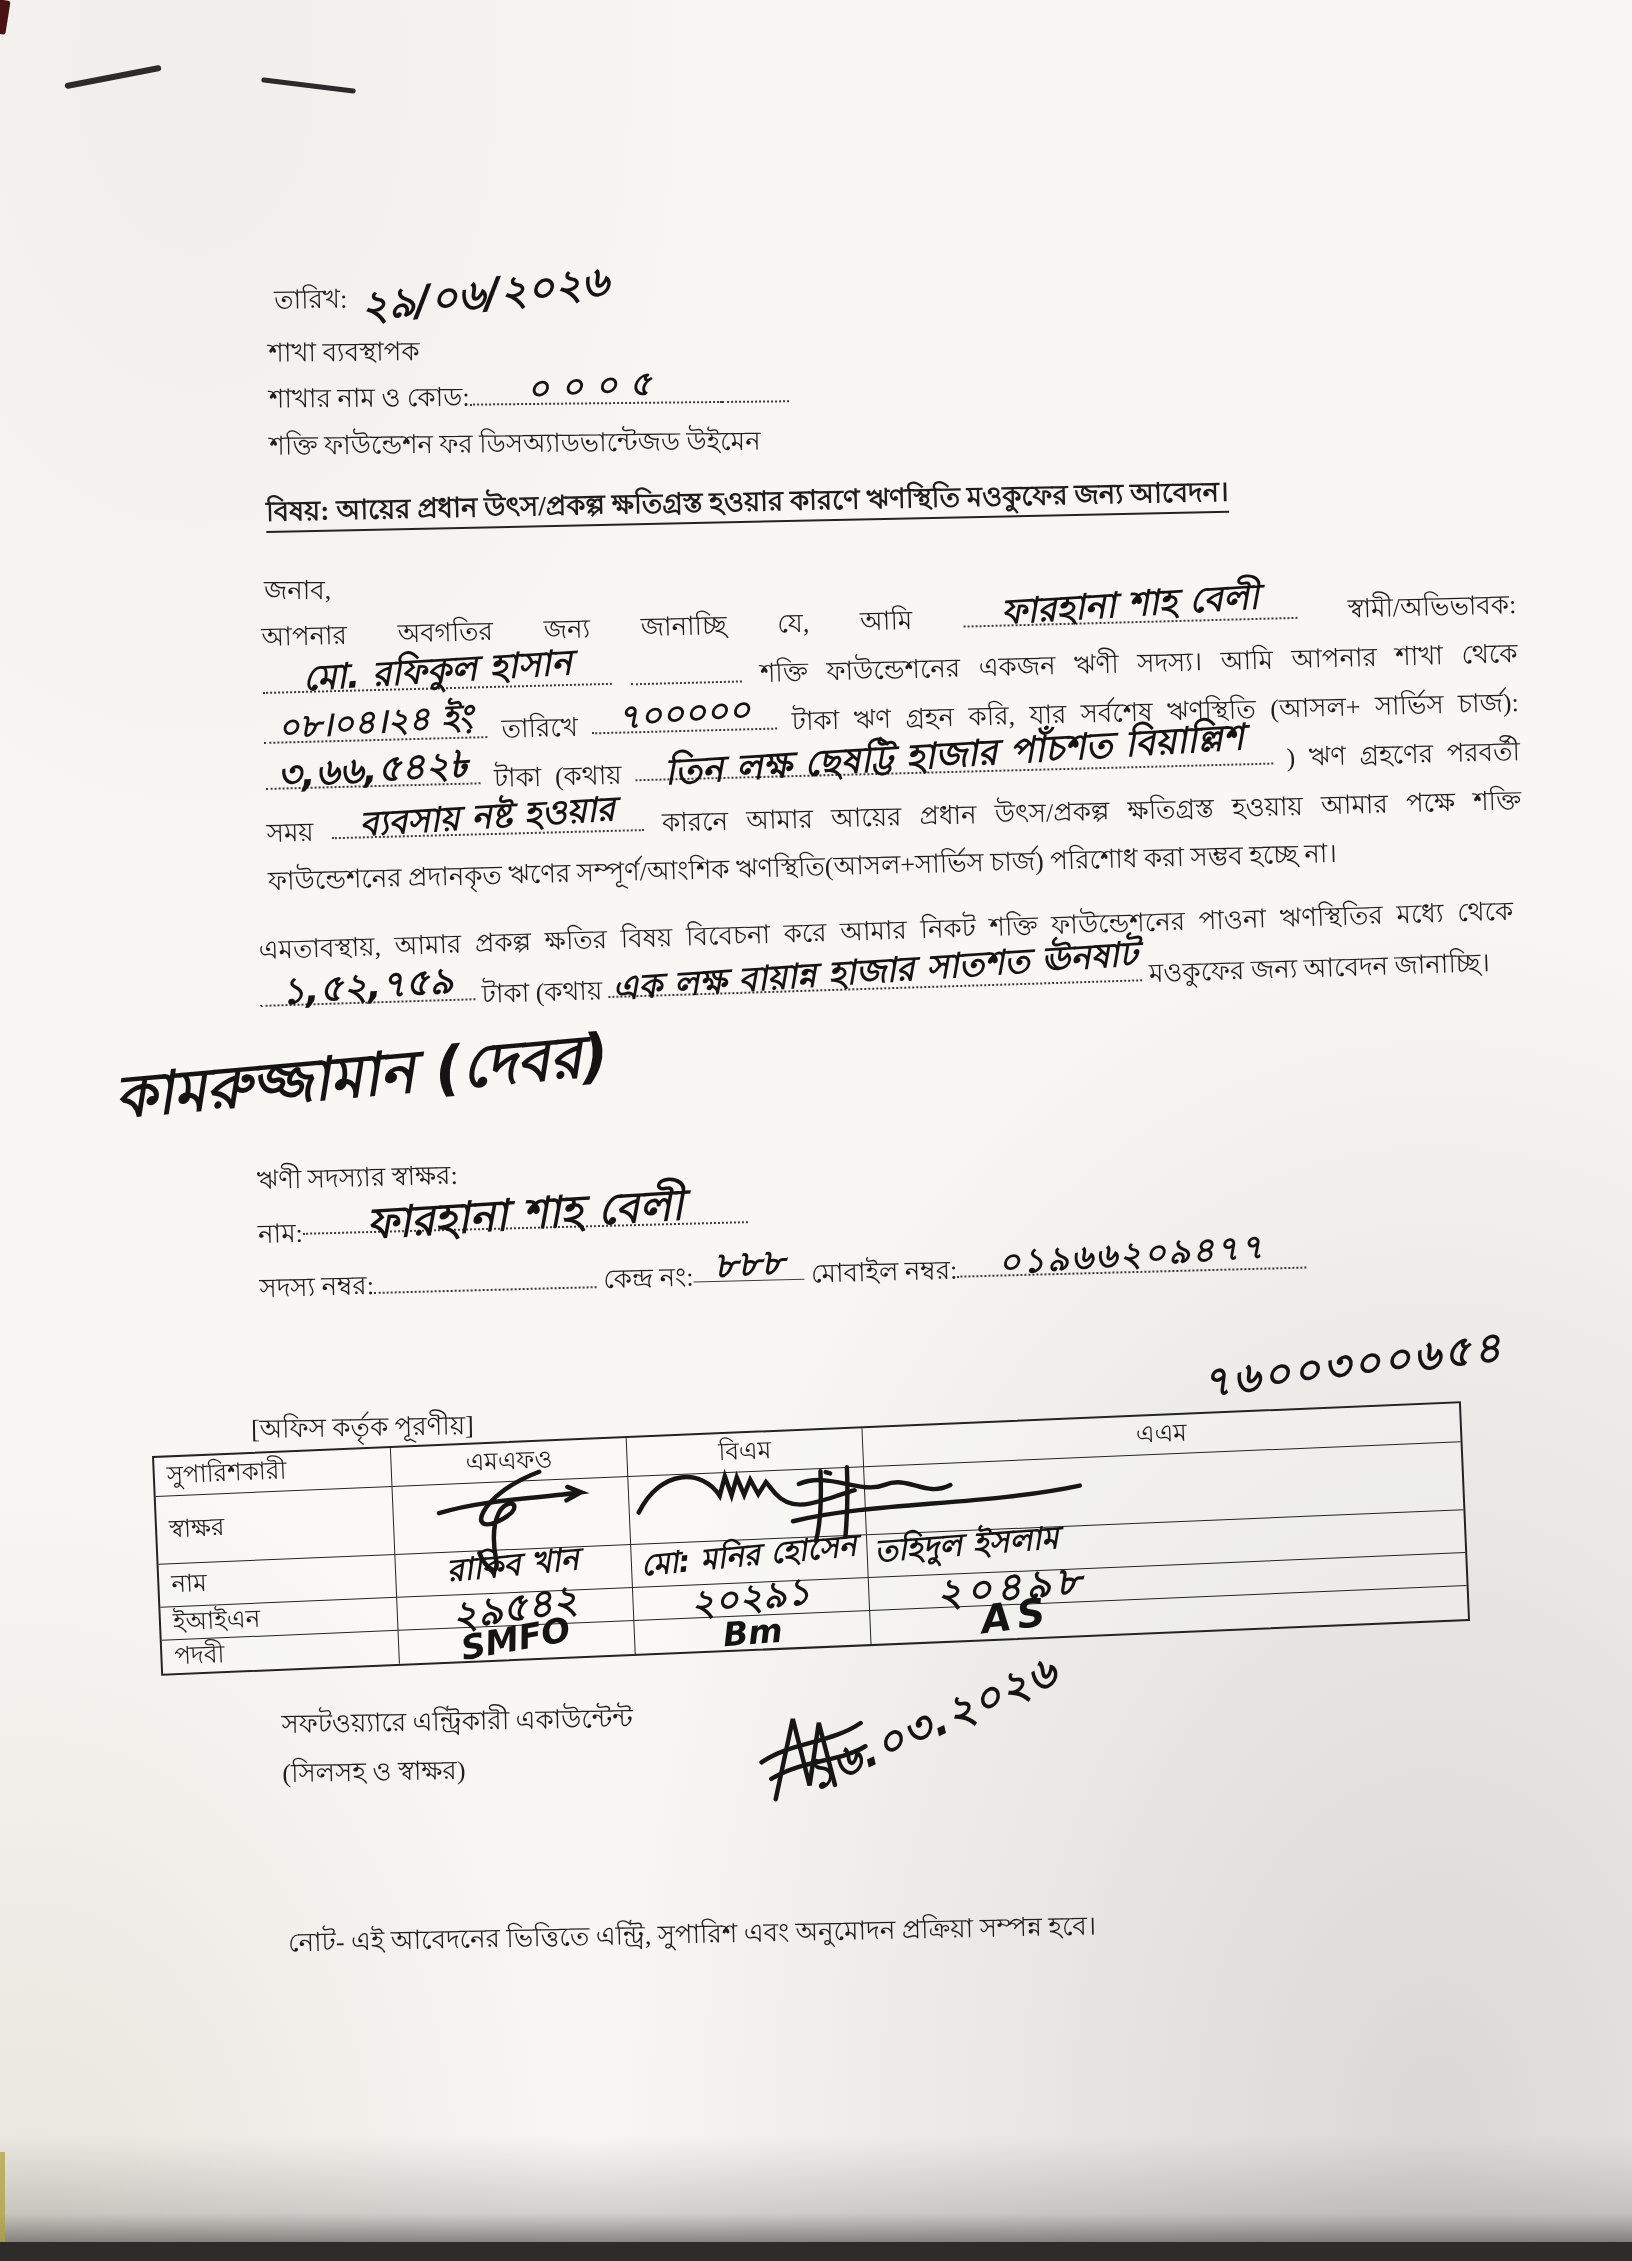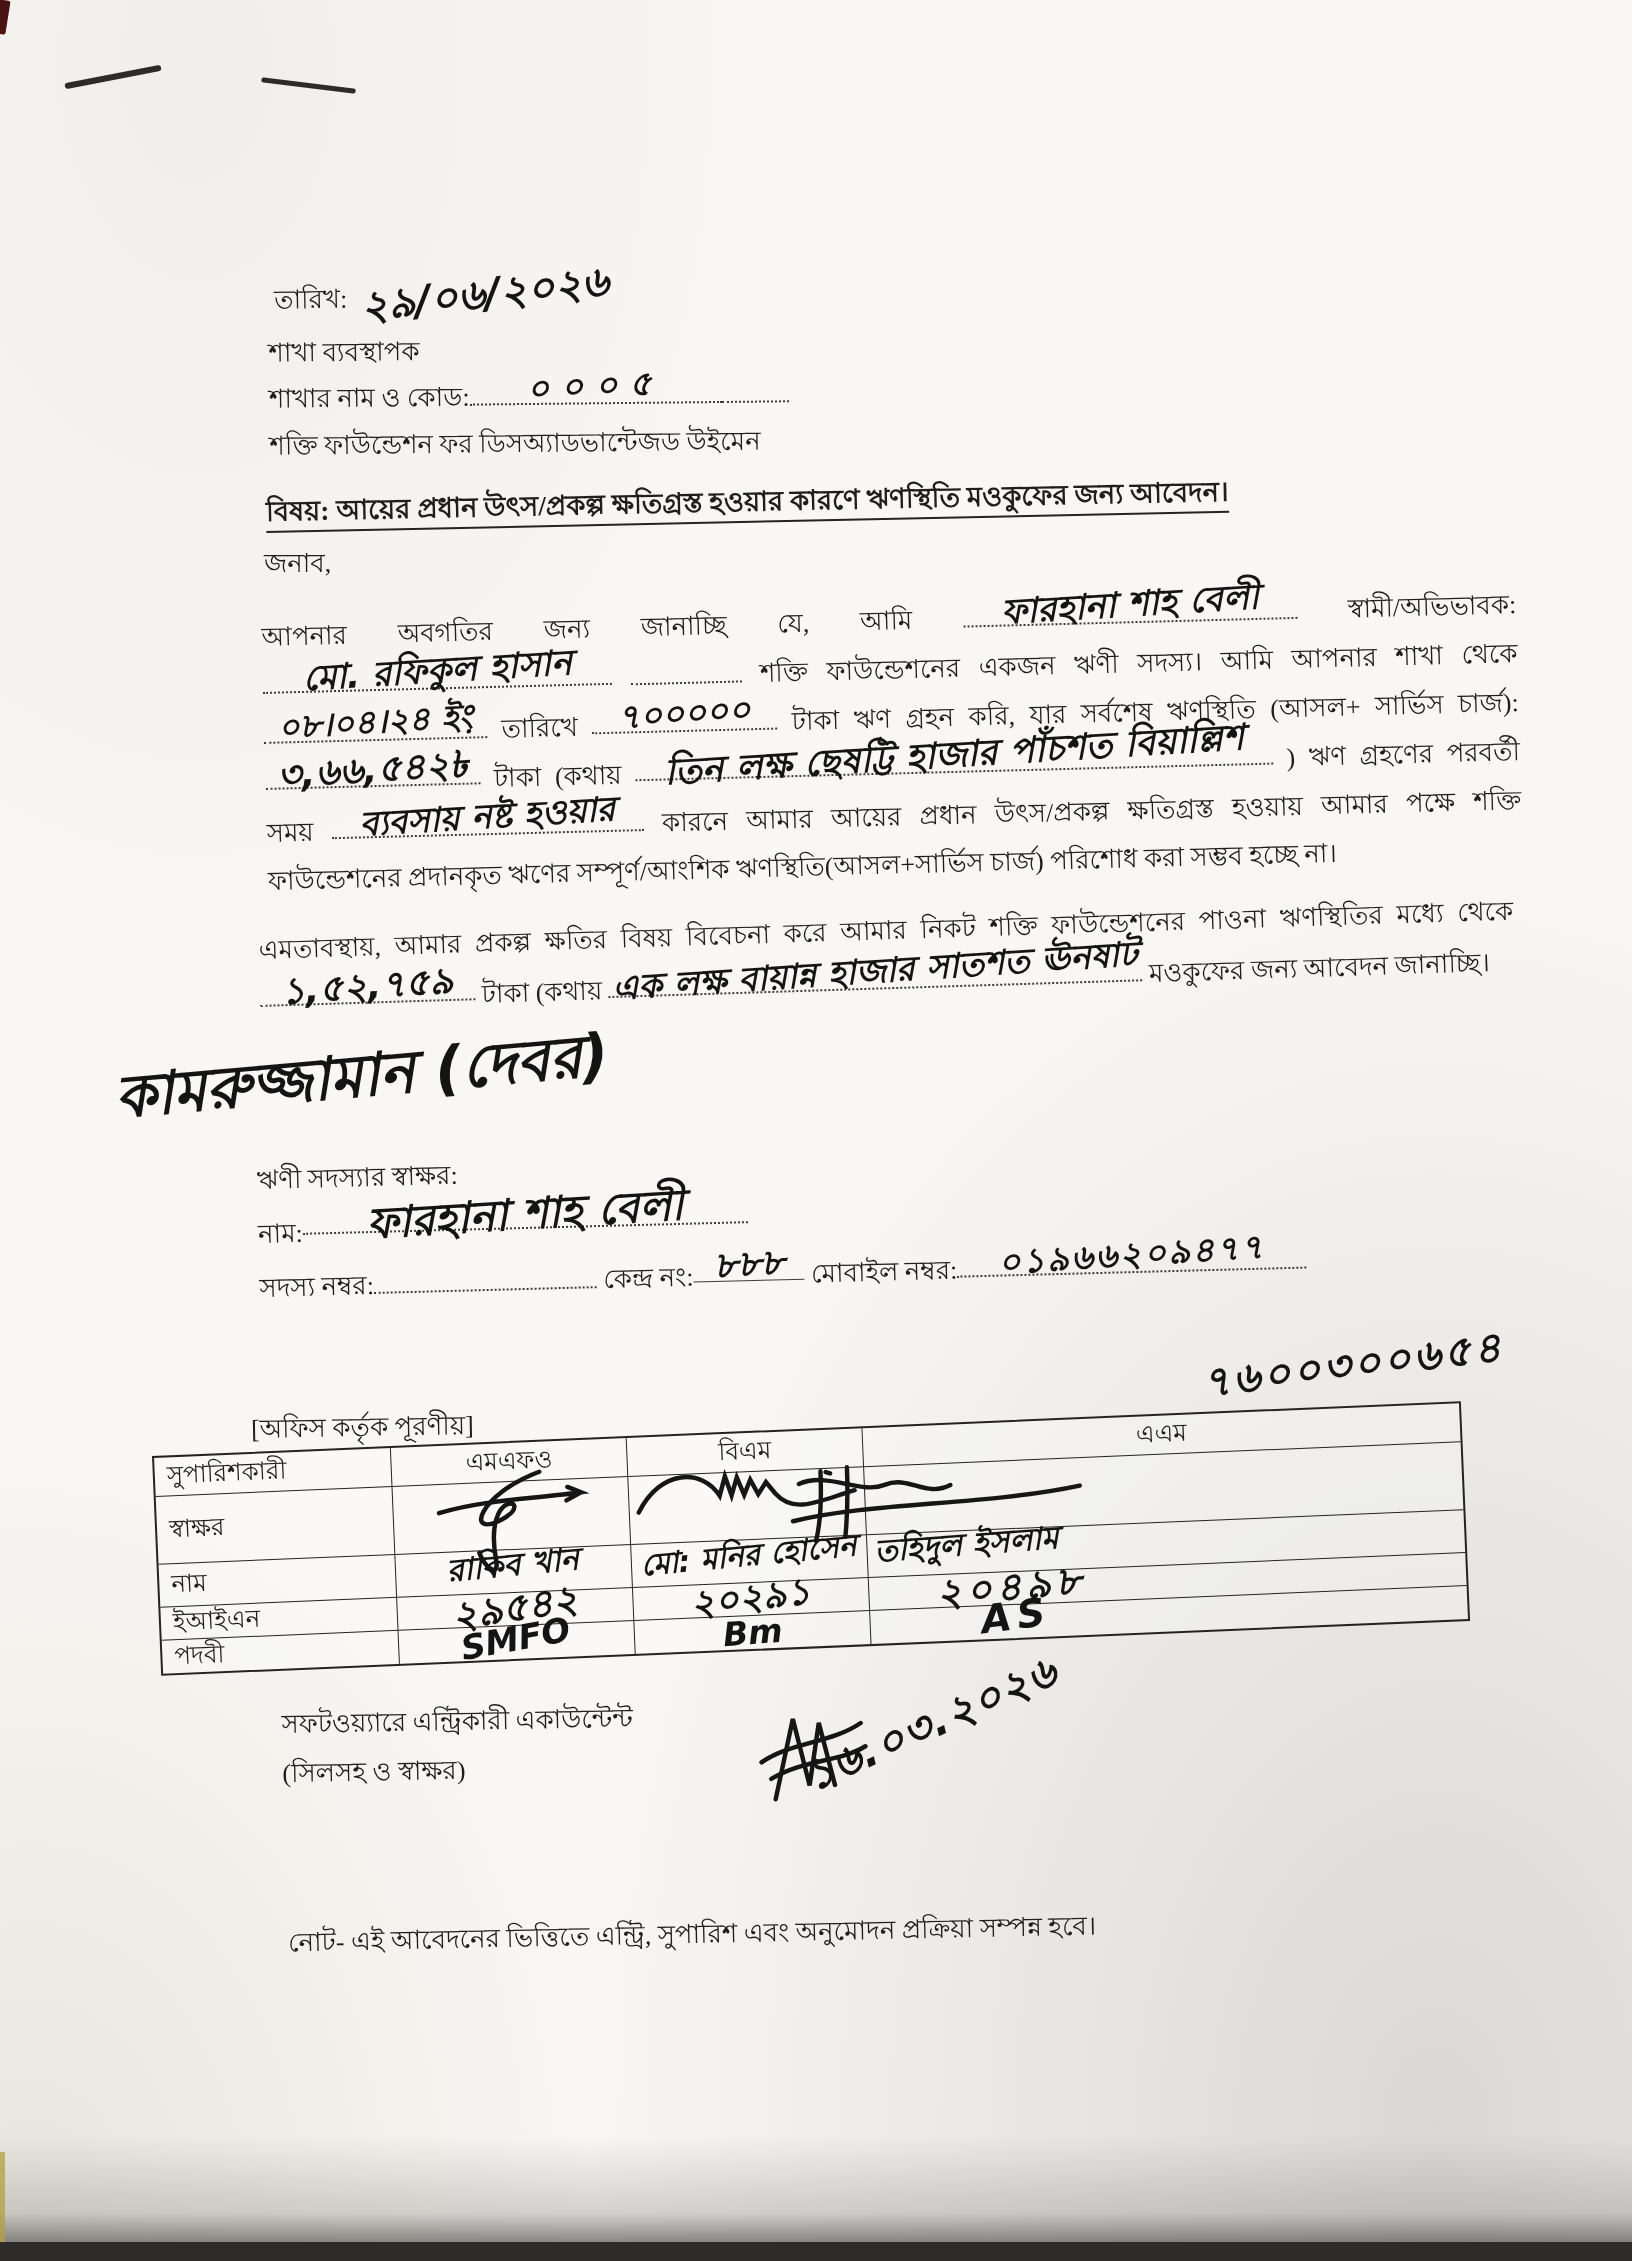--- a/index.html
+++ b/index.html
@@ -72,21 +72,21 @@
     <div>
       <span>শাখার নাম ও কোড:</span><span class="fill" style="width:252px;"><span class="hw" style="font-size:34px;letter-spacing:12px;">০০০৫</span></span><span class="fill" style="width:67px;"></span>
     </div>
     <div>শক্তি ফাউন্ডেশন ফর ডিসঅ্যাডভান্টেজড উইমেন</div>
   </div>
 
   <div class="abs" style="left:266px;top:491px;transform:rotate(-1.2deg);transform-origin:left center;">
     <span class="subject">বিষয়: আয়ের প্রধান উৎস/প্রকল্প ক্ষতিগ্রস্ত হওয়ার কারণে ঋণস্থিতি মওকুফের জন্য আবেদন।</span>
   </div>
 
-  <div class="abs printed" style="left:264px;top:542px;">জনাব,</div>
+  <div class="abs printed" style="left:264px;top:569px;">জনাব,</div>
 
   <div class="abs printed" style="left:261px;top:614px;width:1255px;line-height:1.88;text-align:justify;transform:rotate(-1.5deg);transform-origin:left top;">
     <span>আপনার অবগতির জন্য জানাচ্ছি যে, আমি</span>
     <span class="fill" style="width:334px;"><span class="hw" style="font-size:35px;">ফারহানা শাহ বেলী</span></span>
     <span>স্বামী/অভিভাবক:</span>
     <span class="fill" style="width:349px;"><span class="hw" style="font-size:35px;">মো. রফিকুল হাসান</span></span>
     <span class="fill" style="width:111px;"></span>
     <span>শক্তি ফাউন্ডেশনের একজন ঋণী সদস্য। আমি আপনার শাখা থেকে</span>
     <span class="fill" style="width:223px;"><span class="hw" style="font-size:33px;">০৮।০৪।২৪ ই়ং</span></span>
     <span>তারিখে</span>

